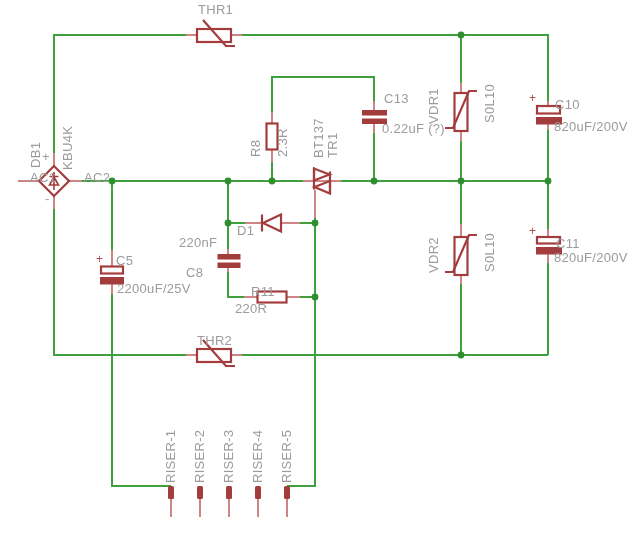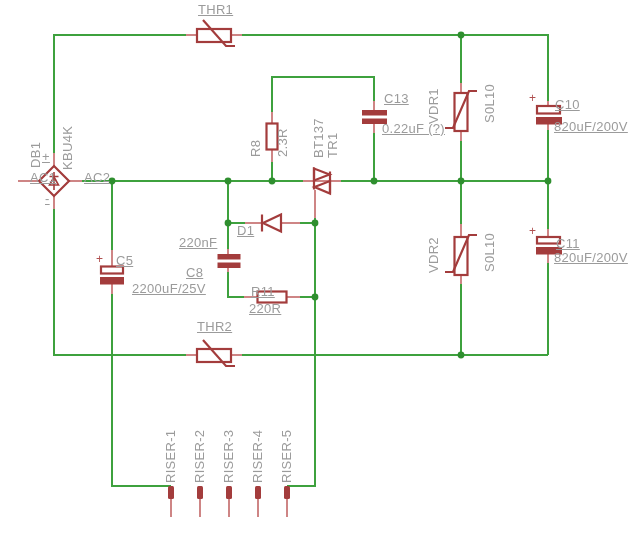--- a/index.html
+++ b/index.html
@@ -11,21 +11,21 @@
           font-family:"Liberation Sans",sans-serif;overflow:hidden;}
   #art{position:absolute;left:0;top:0;}
   .w{fill:none;stroke:var(--wire);stroke-width:2;}
   .p{fill:none;stroke:var(--pin);stroke-width:2;}
   .s{fill:none;stroke:var(--symbol);stroke-width:2.2;}
   .s1{fill:none;stroke:var(--symbol);stroke-width:1.6;}
   .sf{fill:var(--symbol);stroke:none;}
   .sw{fill:#fff;stroke:var(--symbol);stroke-width:2.2;}
   .j{fill:var(--junction);stroke:none;}
   .lbl{position:absolute;font-size:13px;line-height:1;color:var(--label);
-       white-space:nowrap;letter-spacing:.3px;user-select:none;text-decoration:underline;}
+       white-space:nowrap;letter-spacing:.3px;user-select:none;}
   .vlbl{position:absolute;font-size:13px;line-height:1;color:var(--label);
         white-space:nowrap;letter-spacing:.3px;user-select:none;
         transform:rotate(-90deg);transform-origin:0 0;}
   .plus{position:absolute;font-size:12px;line-height:1;color:#B05050;
         white-space:nowrap;user-select:none;}
 </style>
 </head>
 <body>
 
 <div id="canvas">
@@ -159,27 +159,27 @@
       <circle class="j" cx="461" cy="355" r="3.4"></circle>
     </g>
   </svg>
 
   <span class="lbl" style="left:198px;top:3px">THR1</span>
   <span class="lbl" style="left:30px;top:171px">AC1</span>
   <span class="lbl" style="left:84px;top:171px">AC2</span>
   <span class="lbl" style="left:42px;top:150px">+</span>
   <span class="lbl" style="left:45px;top:192px">-</span>
   <span class="lbl" style="left:116px;top:254px">C5</span>
-  <span class="lbl" style="left:132px;top:282px">2200uF/25V</span>
+  <span class="lbl" style="left:117px;top:282px">2200uF/25V</span>
   <span class="lbl" style="left:179px;top:236px">220nF</span>
   <span class="lbl" style="left:186px;top:266px">C8</span>
   <span class="lbl" style="left:237px;top:224px">D1</span>
   <span class="lbl" style="left:251px;top:285px">R11</span>
-  <span class="lbl" style="left:249px;top:302px">220R</span>
-  <span class="lbl" style="left:197px;top:320px">THR2</span>
+  <span class="lbl" style="left:235px;top:302px">220R</span>
+  <span class="lbl" style="left:197px;top:334px">THR2</span>
   <span class="lbl" style="left:384px;top:92px">C13</span>
   <span class="lbl" style="left:382px;top:122px">0.22uF (?)</span>
   <span class="lbl" style="left:555px;top:98px">C10</span>
   <span class="lbl" style="left:554px;top:120px">820uF/200V</span>
   <span class="lbl" style="left:556px;top:237px">C11</span>
   <span class="lbl" style="left:554px;top:251px">820uF/200V</span>
 
   <span class="plus" style="left:96px;top:253px">+</span>
   <span class="plus" style="left:529px;top:92px">+</span>
   <span class="plus" style="left:529px;top:225px">+</span>

